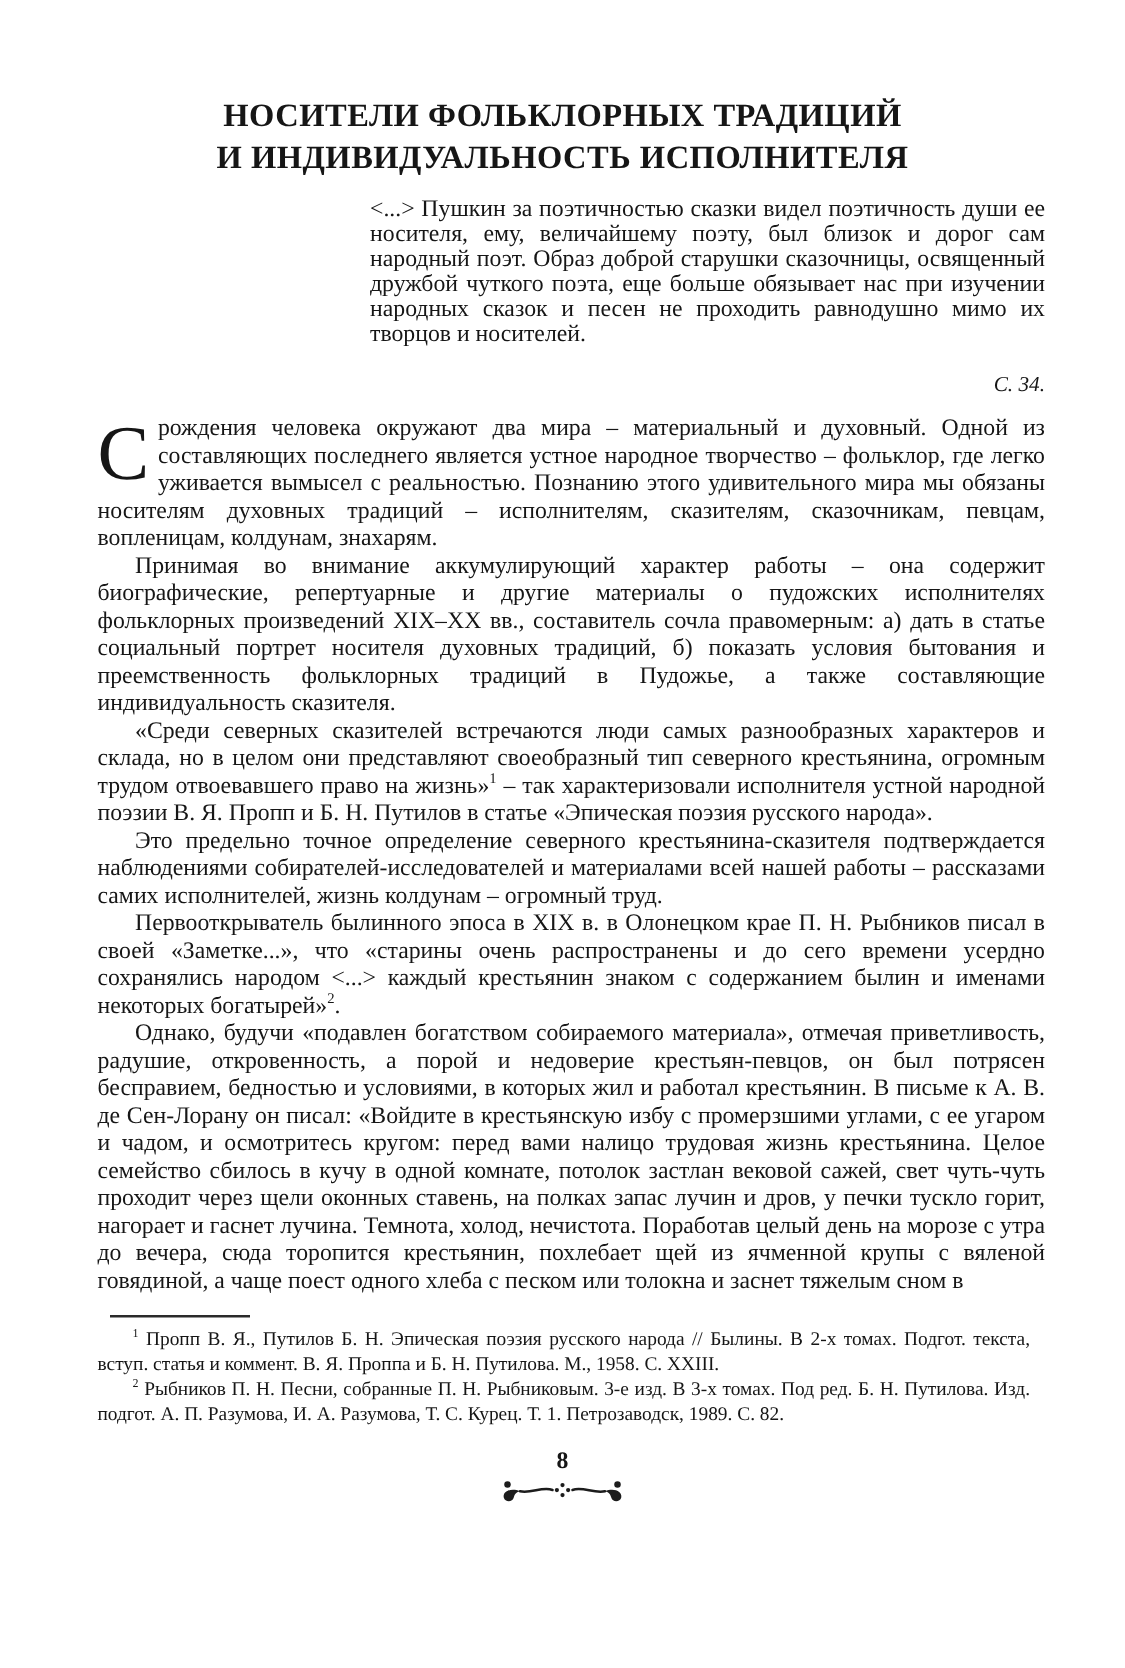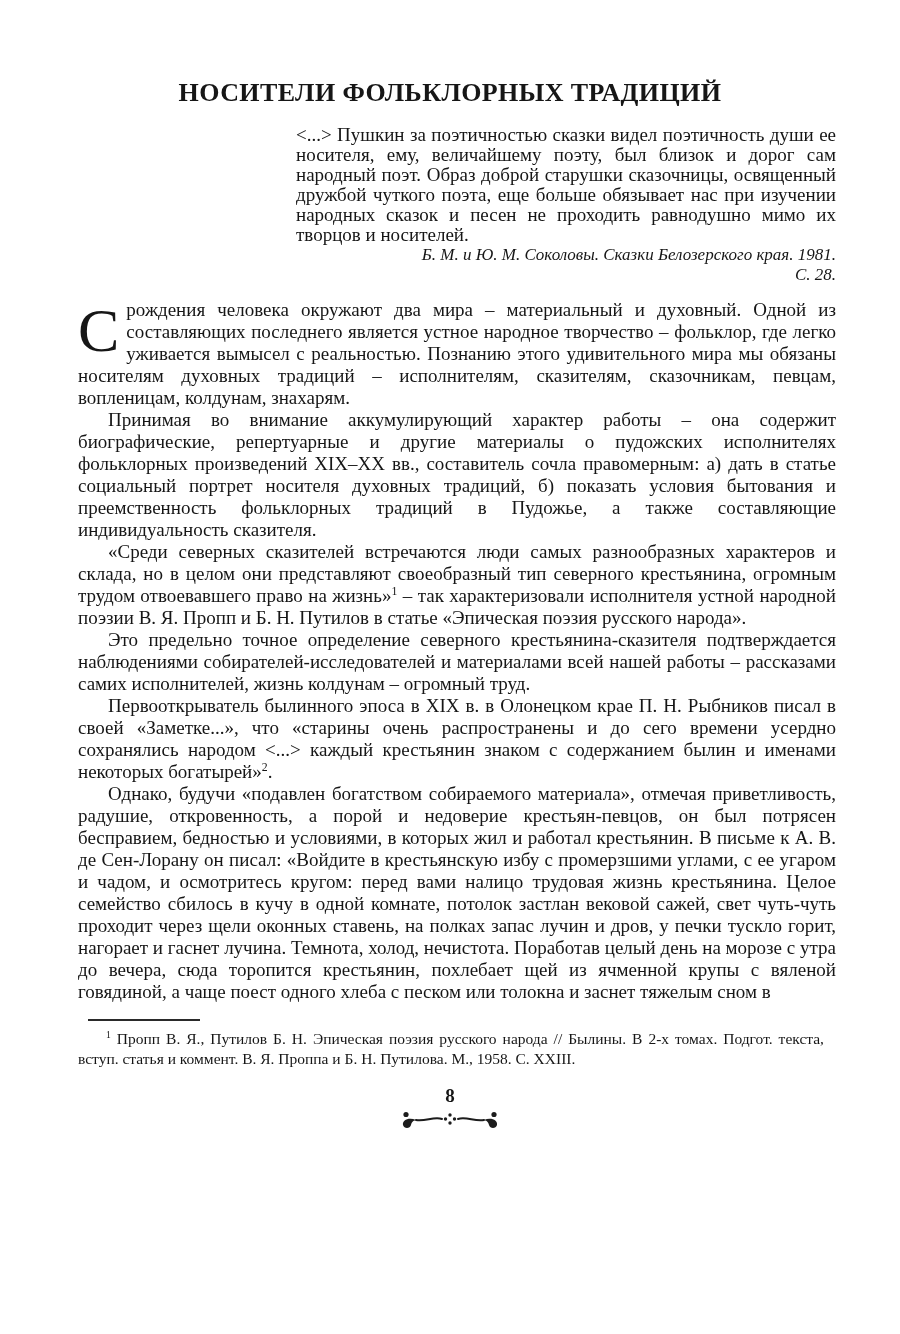--- a/index.html
+++ b/index.html
@@ -93,43 +93,45 @@
     text-align: center;
   }
 </style>
 </head>
 <body>
 
 <div class="page">
 
   <h1 class="title">
     <span>НОСИТЕЛИ ФОЛЬКЛОРНЫХ ТРАДИЦИЙ</span><br>
+    <span>И ИНДИВИДУАЛЬНОСТЬ ИСПОЛНИТЕЛЯ</span>
   </h1>
 
   <div class="epigraph">
     <p class="epigraph-text">&lt;...&gt; Пушкин за поэтичностью сказки видел поэтичность души ее носителя, ему, величайшему поэту, был близок и дорог сам народный поэт. Образ доброй старушки сказочницы, освященный дружбой чуткого поэта, еще больше обязывает нас при изучении народных сказок и песен не проходить равнодушно мимо их творцов и носителей.</p>
     <p class="epigraph-attr">
-      <span>Б. М. и Ю. М. Соколовы. Сказки Белозерского края. 1981.</span><br>
-      <span>С. 28.</span>
+      <br>
+      <span>С. 34.</span>
     </p>
   </div>
 
   <div class="body-text" id="body-paragraphs">
       <p class="para first"><span class="dropcap">С</span>рождения человека окружают два мира – материальный и духовный. Одной из составляющих последнего является устное народное творчество – фольклор, где легко уживается вымысел с реальностью. Познанию этого удивительного мира мы обязаны носителям духовных традиций – исполнителям, сказителям, сказочникам, певцам, вопленицам, колдунам, знахарям.</p>
       <p class="para">Принимая во внимание аккумулирующий характер работы – она содержит биографические, репертуарные и другие материалы о пудожских исполнителях фольклорных произведений XIX–XX вв., составитель сочла правомерным: а) дать в статье социальный портрет носителя духовных традиций, б) показать условия бытования и преемственность фольклорных традиций в Пудожье, а также составляющие индивидуальность сказителя.</p>
       <p class="para">«Среди северных сказителей встречаются люди самых разнообразных характеров и склада, но в целом они представляют своеобразный тип северного крестьянина, огромным трудом отвоевавшего право на жизнь»<sup class="fn-ref">1</sup> – так характеризовали исполнителя устной народной поэзии В. Я. Пропп и Б. Н. Путилов в статье «Эпическая поэзия русского народа».</p>
       <p class="para">Это предельно точное определение северного крестьянина-сказителя подтверждается наблюдениями собирателей-исследователей и материалами всей нашей работы – рассказами самих исполнителей, жизнь колдунам – огромный труд.</p>
       <p class="para">Первооткрыватель былинного эпоса в XIX в. в Олонецком крае П. Н. Рыбников писал в своей «Заметке...», что «старины очень распространены и до сего времени усердно сохранялись народом &lt;...&gt; каждый крестьянин знаком с содержанием былин и именами некоторых богатырей»<sup class="fn-ref">2</sup>.</p>
       <p class="para">Однако, будучи «подавлен богатством собираемого материала», отмечая приветливость, радушие, откровенность, а порой и недоверие крестьян-певцов, он был потрясен бесправием, бедностью и условиями, в которых жил и работал крестьянин. В письме к А. В. де Сен-Лорану он писал: «Войдите в крестьянскую избу с промерзшими углами, с ее угаром и чадом, и осмотритесь кругом: перед вами налицо трудовая жизнь крестьянина. Целое семейство сбилось в кучу в одной комнате, потолок застлан вековой сажей, свет чуть-чуть проходит через щели оконных ставень, на полках запас лучин и дров, у печки тускло горит, нагорает и гаснет лучина. Темнота, холод, нечистота. Поработав целый день на морозе с утра до вечера, сюда торопится крестьянин, похлебает щей из ячменной крупы с вяленой говядиной, а чаще поест одного хлеба с песком или толокна и заснет тяжелым сном в</p>
     </div>
 
   <div class="footnote-sep"></div>
 
   <div class="footnotes" id="footnotes">
       <p class="footnote"><sup class="fn-ref">1</sup> Пропп В. Я., Путилов Б. Н. Эпическая поэзия русского народа // Былины. В 2-х томах. Подгот. текста, вступ. статья и коммент. В. Я. Проппа и Б. Н. Путилова. М., 1958. С. XXIII.</p>
+      <p class="footnote"><sup class="fn-ref">2</sup> Рыбников П. Н. Песни, собранные П. Н. Рыбниковым. 3-е изд. В 3-х томах. Под ред. Б. Н. Путилова. Изд. подгот. А. П. Разумова, И. А. Разумова, Т. С. Курец. Т. 1. Петрозаводск, 1989. С. 82.</p>
     </div>
 
   <div class="pagenum">8</div>
 
   <div class="ornament">
     <svg width="112" height="24" viewBox="0 0 112 24" aria-hidden="true">
       <g fill="#1c1c1c" stroke="none">
         <circle cx="56" cy="8" r="1.7"></circle>
         <circle cx="51.5" cy="12" r="1.7"></circle>
         <circle cx="60.5" cy="12" r="1.7"></circle>

